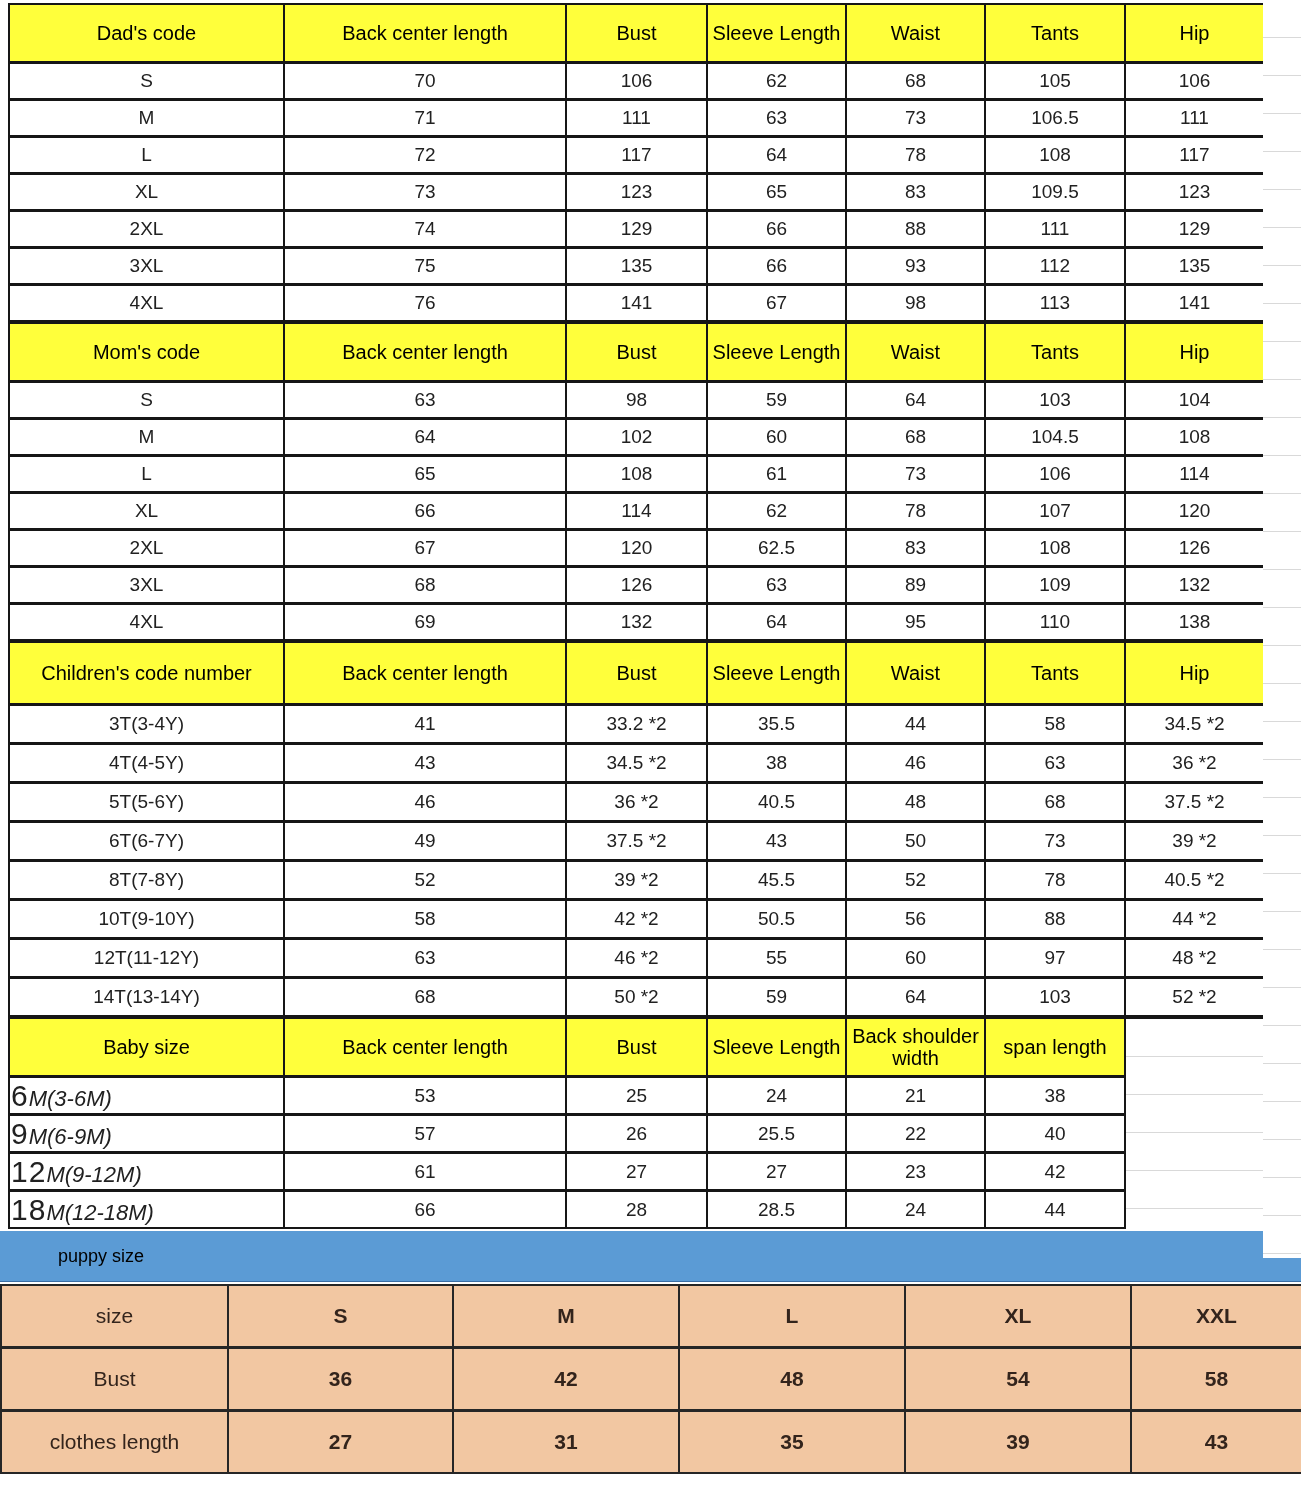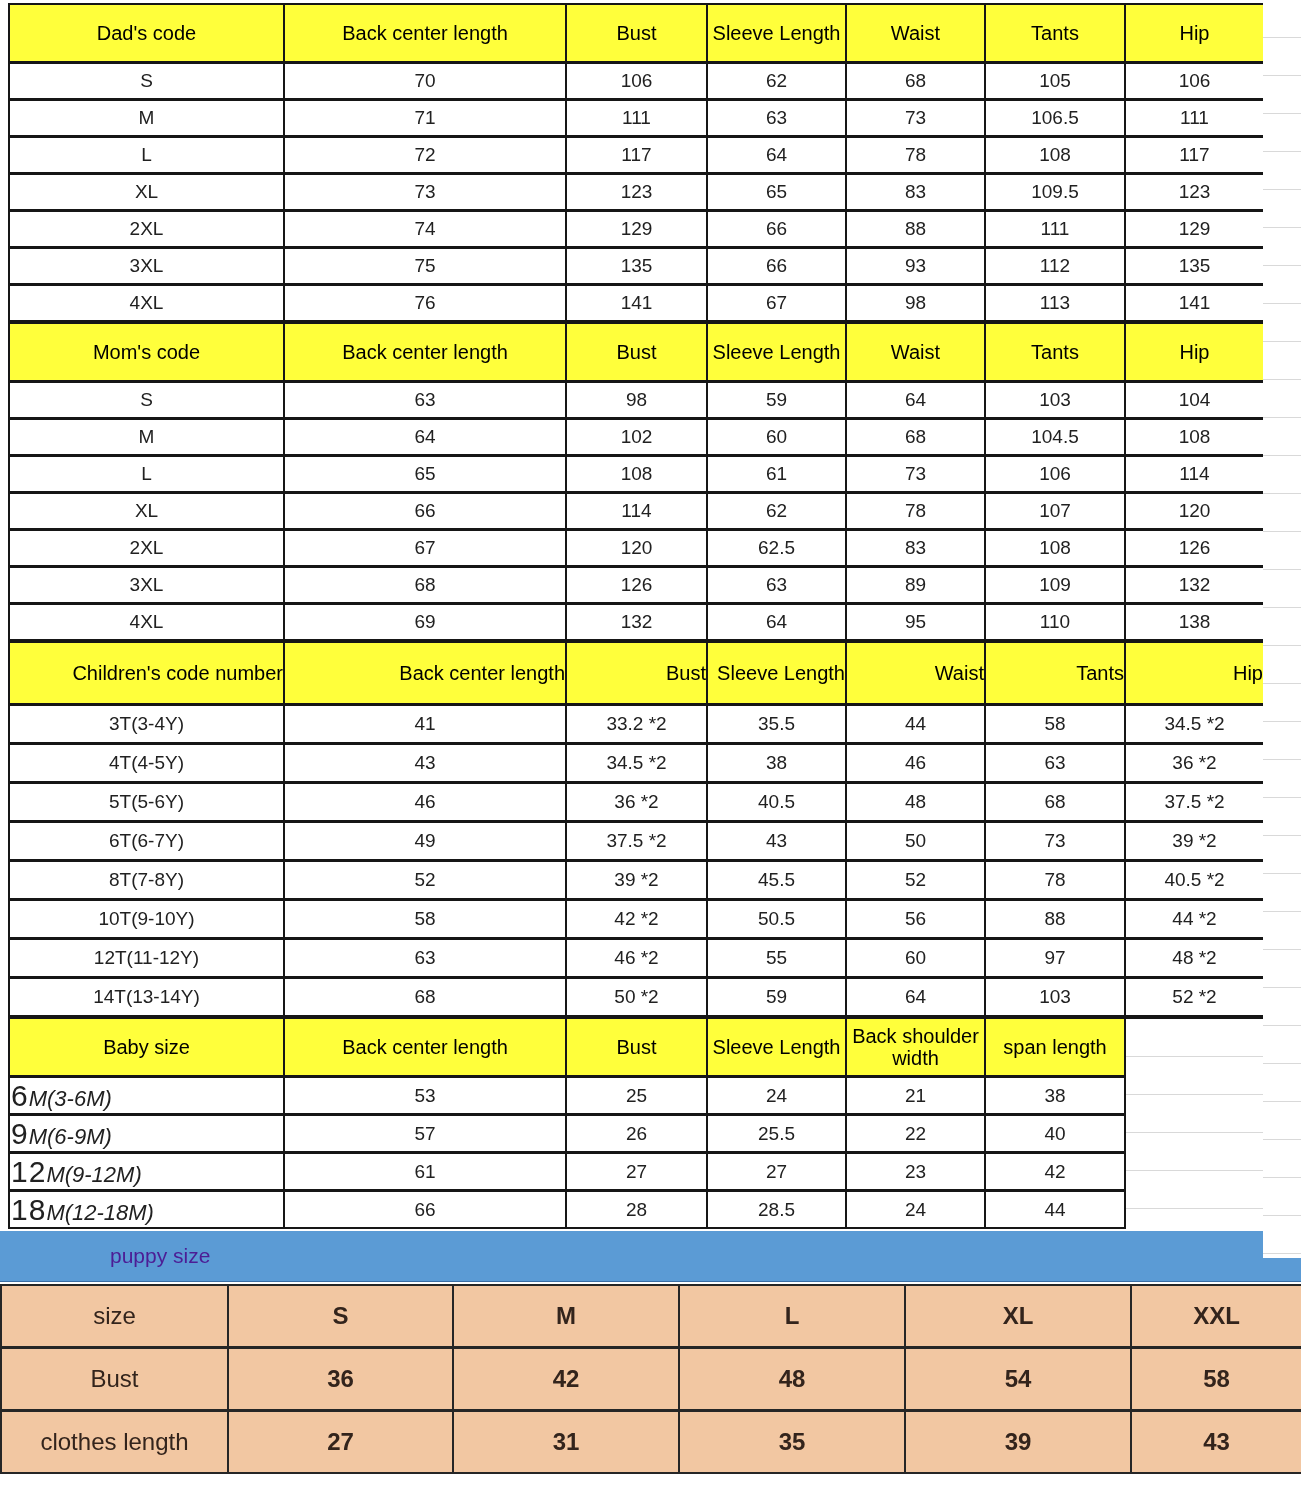--- a/index.html
+++ b/index.html
@@ -11,21 +11,21 @@
   table.size-table{border-collapse:collapse;table-layout:fixed;margin:0;}
   .size-table th,.size-table td{
     border:2px solid #161616;text-align:center;vertical-align:middle;
     padding:0;overflow:hidden;
   }
   .size-table tbody td{border-top-width:3px;}
   .size-table th.hdr{
     background:#FFFF3B;height:56px;font-size:20px;font-weight:normal;
     color:#000;line-height:1.12;
   }
-  .t-children th.hdr{height:60px;text-align:right;}
+  .t-children th.hdr{height:60px;}
   .size-table td{height:34px;font-size:19px;color:#212121;}
   .t-children td{height:36px;}
   .t-baby td{height:35px;}
   .c-black{color:#212121;}
   .c-blue{color:#4D9AD5;}
   .c-navy{color:#1F3864;}
   .c-red{color:#F91D1D;}
   td.baby-label{text-align:left;padding-left:1px;white-space:nowrap;}
   .baby-label .big{font-size:30px;letter-spacing:1px;}
   .baby-label .small{font-size:22px;font-style:italic;}
@@ -36,27 +36,27 @@
     background:repeating-linear-gradient(to bottom,#fff 0 37px,#D9D9D9 37px 38px);
   }
   .grid-strip{
     position:absolute;left:1263px;top:0;width:38px;height:1258px;
     background:repeating-linear-gradient(to bottom,#fff 0 37px,#D9D9D9 37px 38px);
   }
   .puppy-band{
     width:1301px;height:50px;background:#5B9BD5;margin-top:2px;
     display:flex;align-items:center;border-bottom:1px solid #3a6ea5;
   }
-  .puppy-band span{padding-left:110px;font-size:21px;color:#4c1d95;}
+  .puppy-band span{padding-left:58px;font-size:18px;color:#000000;}
   table.puppy{
     border-collapse:collapse;table-layout:fixed;width:1301px;margin-top:2px;
   }
   .puppy th,.puppy td{
     border:2px solid #262626;background:#F2C7A2;height:60px;
-    font-size:24px;color:#33241C;text-align:center;vertical-align:middle;padding:0;
+    font-size:21px;color:#33241C;text-align:center;vertical-align:middle;padding:0;
   }
   .puppy tbody td{border-top-width:3px;}
   .puppy th.size-head{font-weight:bold;}
   .puppy th.size-label{font-weight:normal;}
   .puppy td.row-head{font-weight:normal;}
   .puppy td.num{font-weight:bold;}
 </style>
 </head>
 <body>
 

